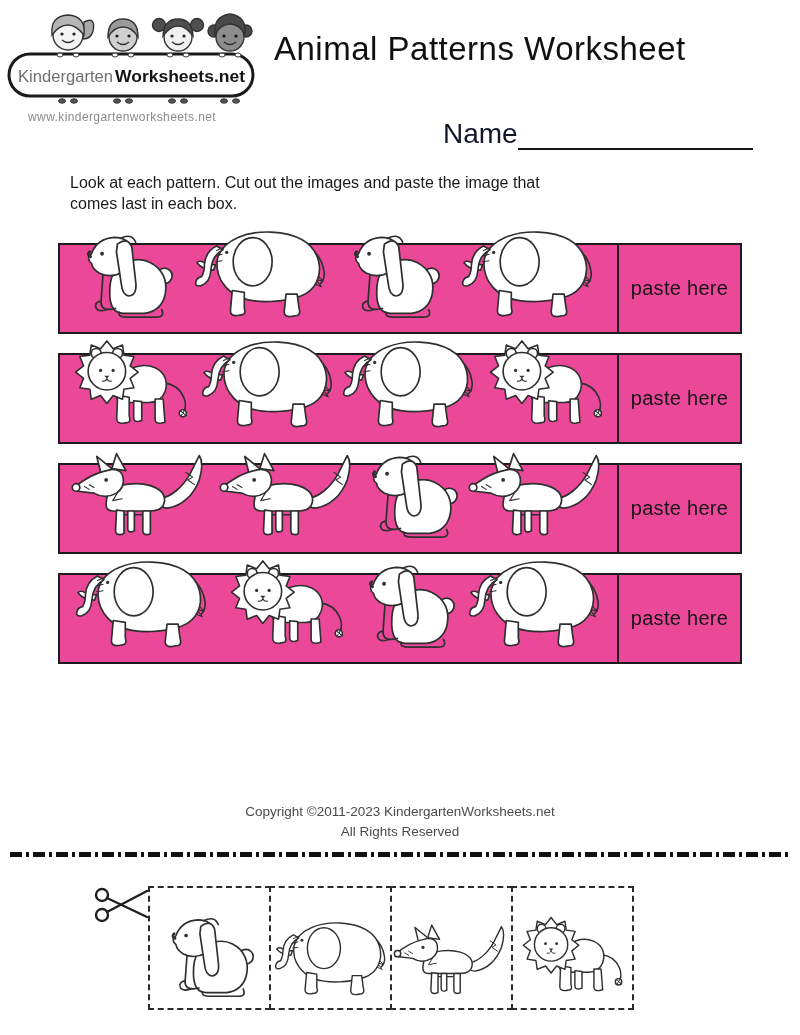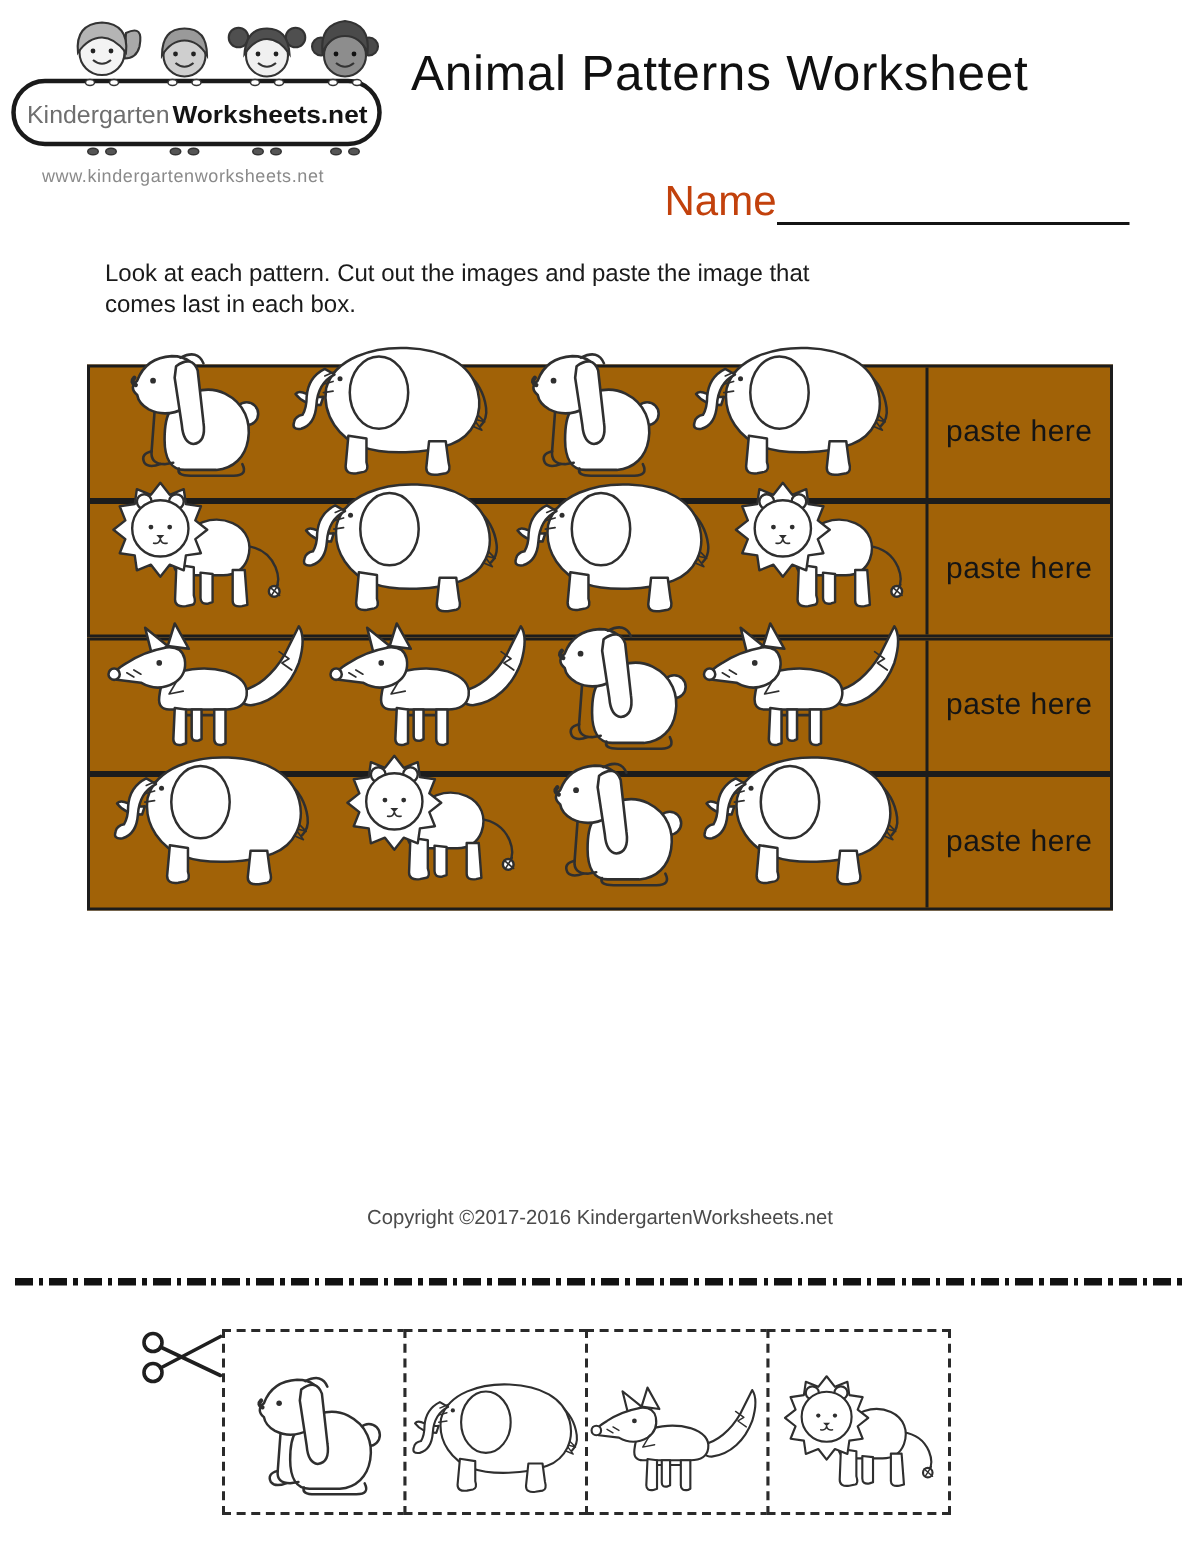--- a/index.html
+++ b/index.html
@@ -4,26 +4,26 @@
 <style>
   html,body{margin:0;padding:0;}
   body{
     width:800px;height:1035px;position:relative;overflow:hidden;
     background:#ffffff;font-family:"Liberation Sans",sans-serif;color:#111;
   }
   
   .logo-svg{position:absolute;left:6px;top:4px;width:250px;height:104px;}
   .logo-url{position:absolute;left:28px;top:110px;font-size:12px;color:#8a8a8a;letter-spacing:.4px;}
   .page-title{position:absolute;left:274px;top:30px;font-size:33px;font-weight:400;letter-spacing:.5px;color:#101010;}
-  .name-row{position:absolute;left:443px;top:118px;font-size:28px;color:#c2410c;display:flex;align-items:flex-end;}
+  .name-row{position:absolute;left:443px;top:118px;font-size:28px;color:#0f172a;display:flex;align-items:flex-end;}
   .name-underline{display:inline-block;width:235px;border-bottom:2px solid #141414;height:30px;}
   .instructions{position:absolute;left:70px;top:172px;width:690px;font-size:16px;line-height:1.33;color:#1a1a1a;white-space:pre-line;}
   
   .pattern-rows{position:absolute;left:58px;top:243px;width:684px;}
-  .pattern-row{height:91px;border:2px solid #1c1c1c;box-sizing:border-box;display:flex;background:#a16207;}
+  .pattern-row{height:91px;border:2px solid #1c1c1c;box-sizing:border-box;display:flex;margin-bottom:19px;background:#ec4899;}
   .animals-cell{flex:1;display:flex;align-items:flex-end;justify-content:space-evenly;padding:0 4px 10px 4px;}
   .paste-cell{width:121px;border-left:2px solid #1c1c1c;display:flex;align-items:center;justify-content:center;
               font-size:20px;letter-spacing:.3px;color:#151515;}
   .animal{display:block;}
   .a-rabbit{width:96px;height:100px;}
   .a-elephant{width:140px;height:102px;}
   .a-fox{width:142px;height:94px;}
   .a-lion{width:134px;height:100px;}
   
   .copyright{position:absolute;left:0;top:802px;width:100%;text-align:center;color:#4a4a4a;font-size:13.5px;line-height:1.45;}
@@ -249,21 +249,22 @@
         </svg>
         <svg viewBox="0 0 150 110" class="animal a-elephant">
           <use href="#sym-elephant"></use>
         </svg>
       </div>
       <div class="paste-cell">paste here</div>
     </div>
   </div>
 
 <div class="copyright">
-  <div>Copyright ©2017-2016 KindergartenWorksheets.net</div>
+  <div>Copyright ©2011-2023 KindergartenWorksheets.net</div>
+  <div>All Rights Reserved</div>
 </div>
 
 <div class="cut-line"></div>
 
 <svg class="scissors" viewBox="0 0 60 44">
   <g fill="none" stroke="#1f1f1f" stroke-width="2.4" stroke-linecap="round">
     <circle cx="9" cy="10" r="6"></circle>
     <circle cx="9" cy="30" r="6"></circle>
     <path d="M14 13 L54 32"></path>
     <path d="M14 27 L54 6"></path>

